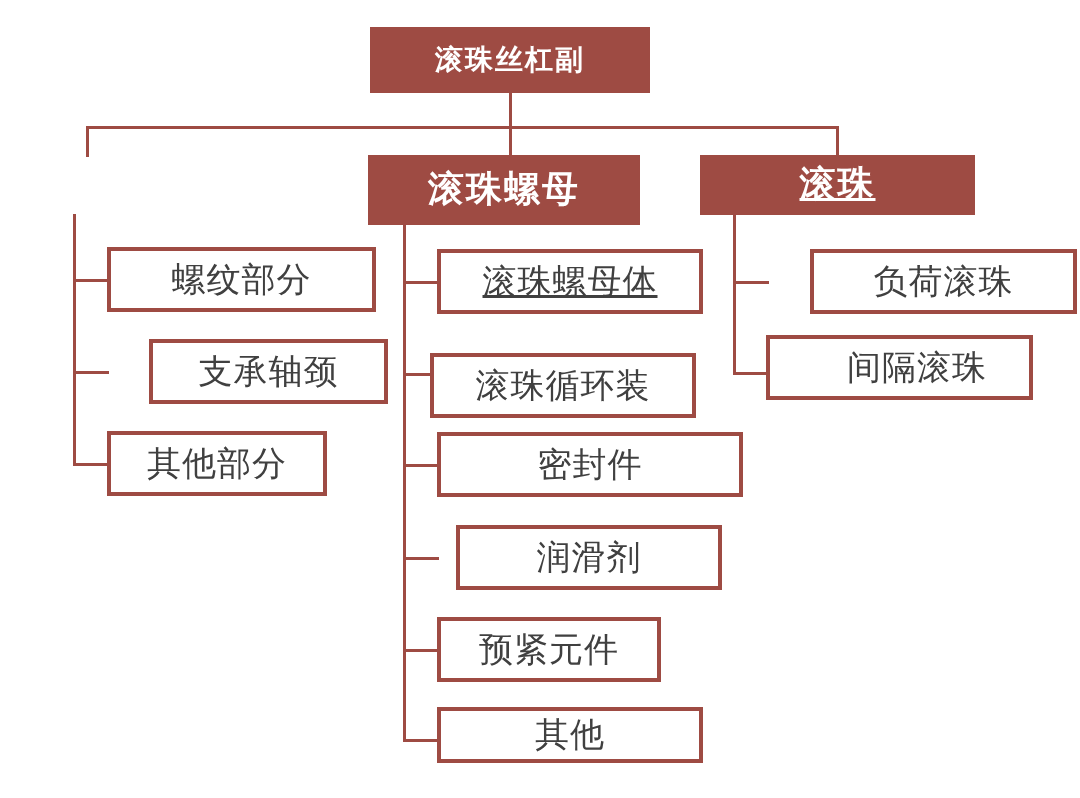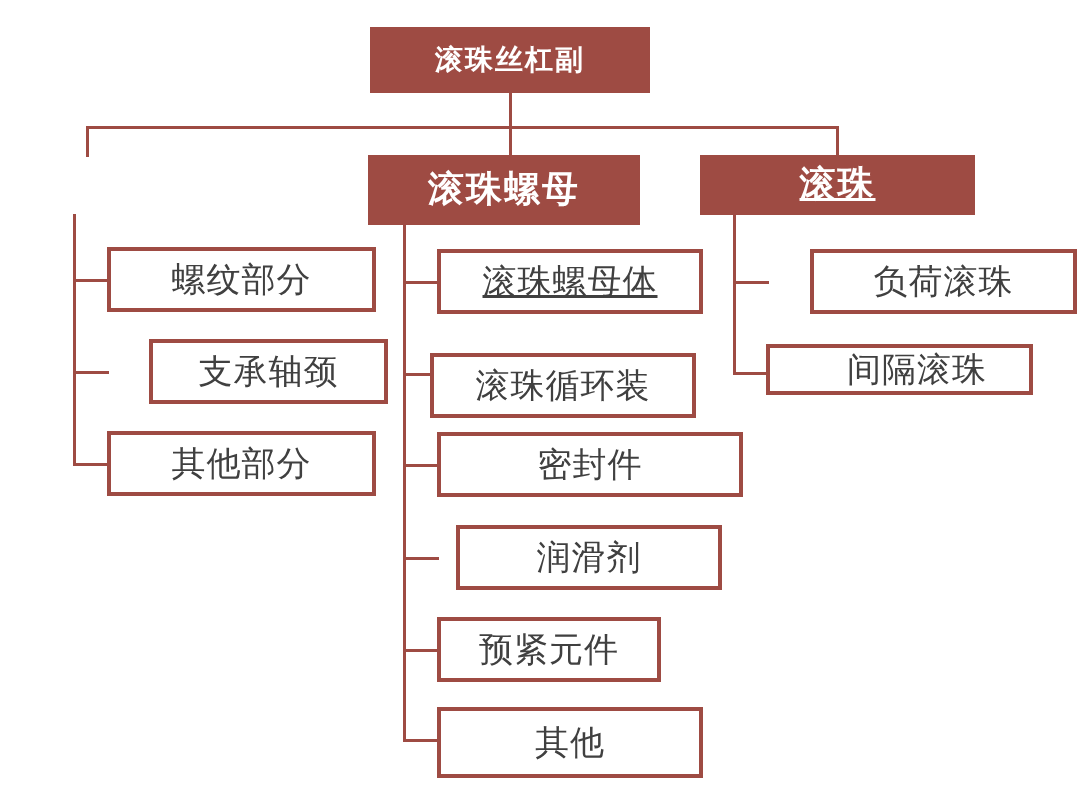--- a/index.html
+++ b/index.html
@@ -88,25 +88,25 @@
 
   <div class="node filled root" style="left:370px; top:27px; width:280px; height:66px;">滚珠丝杠副</div>
 
 
   <div class="node filled lvl2" style="left:368px; top:155px; width:272px; height:70px;">滚珠螺母</div>
 
   <div class="node filled lvl2" style="left:700px; top:155px; width:275px; height:60px;text-decoration:underline;">滚珠</div>
 
   <div class="node leaf" style="left:107px; top:247px; width:269px; height:65px;">螺纹部分</div>
   <div class="node leaf" style="left:107px; top:339px; width:239px; height:65px;margin-left:42px;">支承轴颈</div>
-  <div class="node leaf" style="left:107px; top:431px; width:269px; height:65px;">其他部分</div>
+  <div class="node leaf" style="left:107px; top:431px; width:220px; height:65px;">其他部分</div>
 
   <div class="node leaf" style="left:437px; top:249px; width:266px; height:65px;text-decoration:underline;">滚珠螺母体</div>
   <div class="node leaf" style="left:430px; top:341px; width:266px; height:65px;margin-top:12px;">滚珠循环装</div>
   <div class="node leaf" style="left:437px; top:432px; width:306px; height:65px;">密封件</div>
   <div class="node leaf" style="left:437px; top:525px; width:266px; height:65px;margin-left:19px;">润滑剂</div>
   <div class="node leaf" style="left:437px; top:617px; width:224px; height:65px;">预紧元件</div>
-  <div class="node leaf" style="left:437px; top:707px; width:266px; height:71px;">其他</div>
+  <div class="node leaf" style="left:437px; top:707px; width:266px; height:56px;">其他</div>
 
   <div class="node leaf" style="left:766px; top:249px; width:267px; height:65px;margin-left:44px;">负荷滚珠</div>
-  <div class="node leaf" style="left:766px; top:344px; width:267px; height:51px;padding-left:35px;">间隔滚珠</div>
+  <div class="node leaf" style="left:766px; top:335px; width:267px; height:65px;padding-left:35px;">间隔滚珠</div>
 
 </div>
 
 </body></html>

